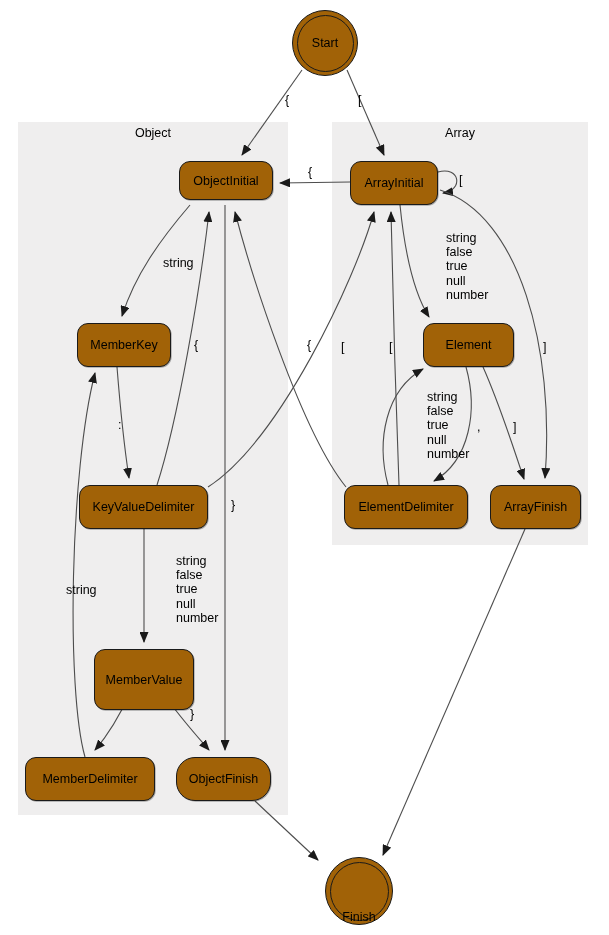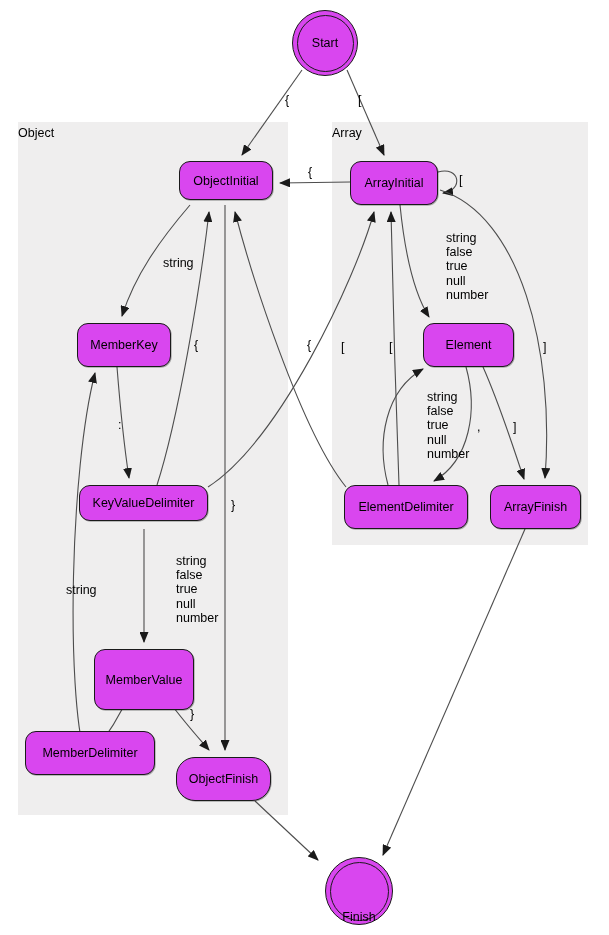--- a/index.html
+++ b/index.html
@@ -29,26 +29,27 @@
   }
   .cluster-rect {
     position: absolute;
     background: #efeeee;
     border: none;
   }
   .cluster-label {
     position: absolute;
     font-size: 12.5px;
     color: #000000;
+    text-align: center;
     white-space: nowrap;
   }
   .node {
     position: absolute;
     box-sizing: border-box;
-    background: #d946ef;
+    background: #a16207;
     border: 1.1px solid #1a1a1a;
     border-radius: 11px;
     display: flex;
     align-items: center;
     justify-content: center;
     font-size: 12.5px;
     color: #000000;
     white-space: nowrap;
     box-shadow: 0.7px 0.7px 0 rgba(0,0,0,0.30);
   }
@@ -193,37 +194,37 @@
   </div>
 
   <div class="node" style="left:66px; top:323px; width:94px; height:44px;margin-left:11px;">
     <span>MemberKey</span>
   </div>
 
   <div class="node" style="left:423px; top:323px; width:91px; height:44px;text-align:right;">
     <span>Element</span>
   </div>
 
-  <div class="node" style="left:79px; top:485px; width:129px; height:36px;">
+  <div class="node" style="left:79px; top:485px; width:129px; height:44px;">
     <span>KeyValueDelimiter</span>
   </div>
 
   <div class="node" style="left:344px; top:485px; width:124px; height:44px;">
     <span>ElementDelimiter</span>
   </div>
 
   <div class="node" style="left:490px; top:485px; width:91px; height:44px;">
     <span>ArrayFinish</span>
   </div>
 
   <div class="node" style="left:94px; top:649px; width:100px; height:61px;">
     <span>MemberValue</span>
   </div>
 
-  <div class="node" style="left:25px; top:731px; width:130px; height:44px;">
+  <div class="node" style="left:25px; top:757px; width:130px; height:44px;">
     <span>MemberDelimiter</span>
   </div>
 
   <div class="node" style="left:176px; top:757px; width:95px; height:44px;border-radius:19px;">
     <span>ObjectFinish</span>
   </div>
 
   <div class="node terminal" style="left:325px; top:857px; width:68px; height:68px;align-items:flex-end;">
     <span class="inner-ring"></span>
     <span class="term-label">Finish</span>

